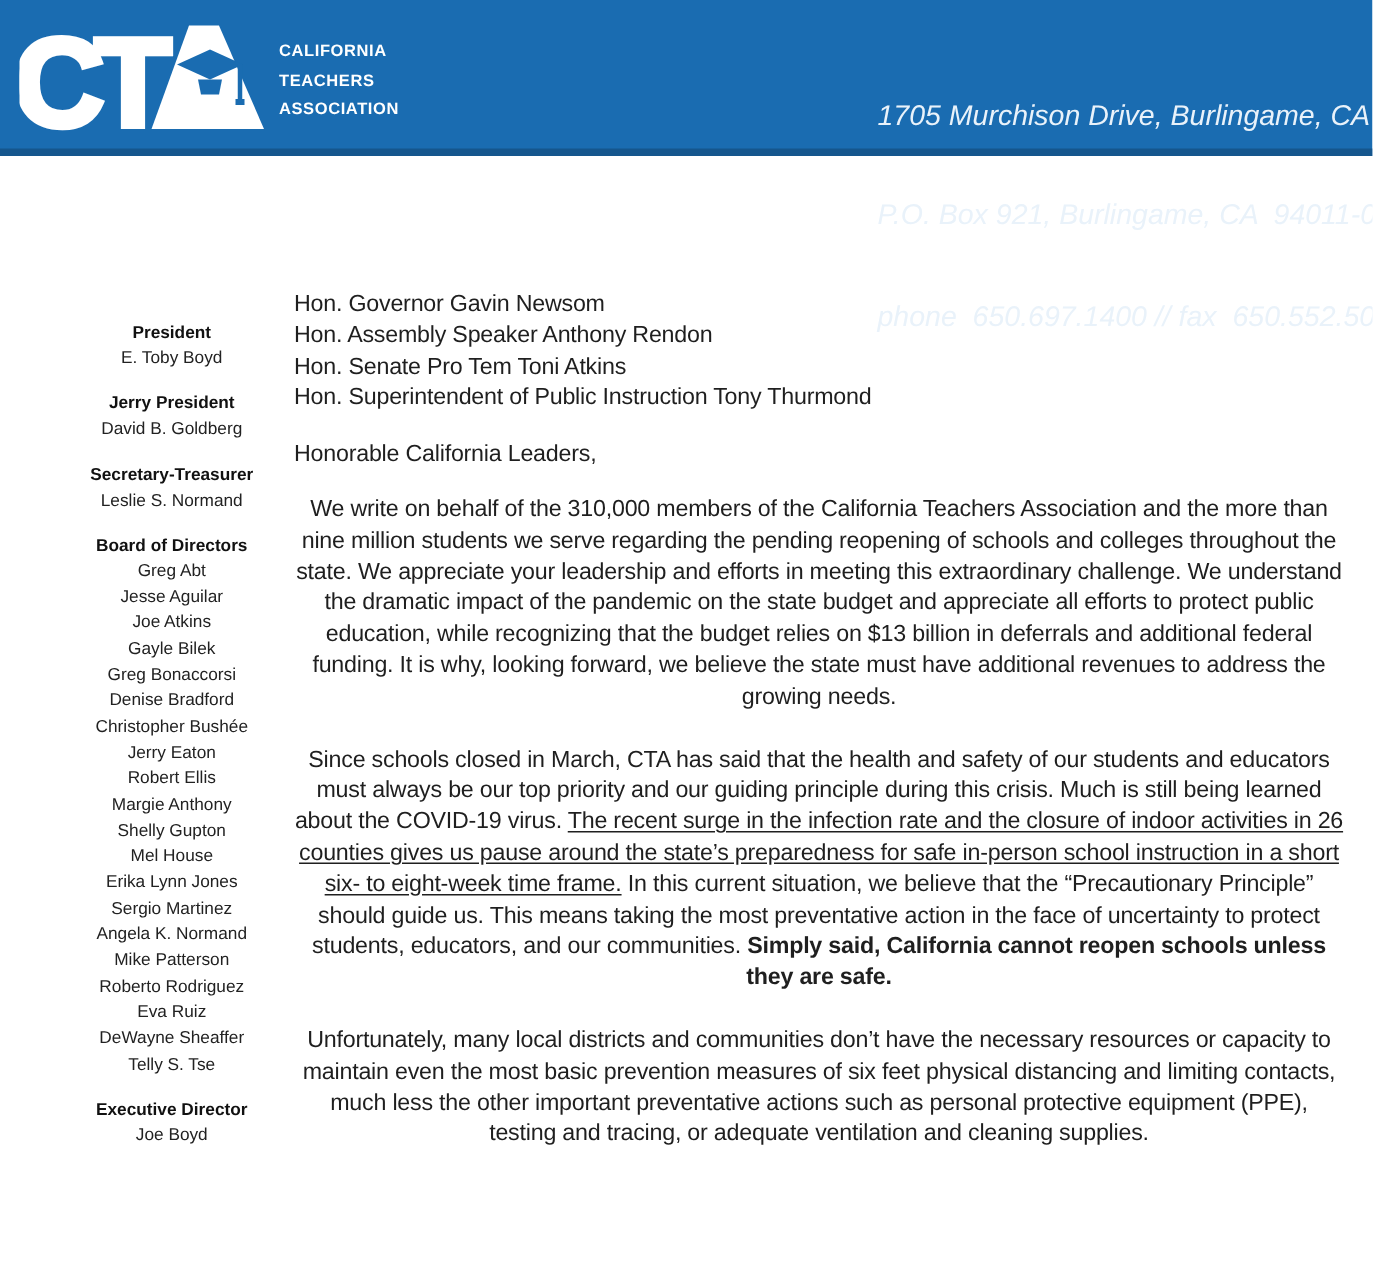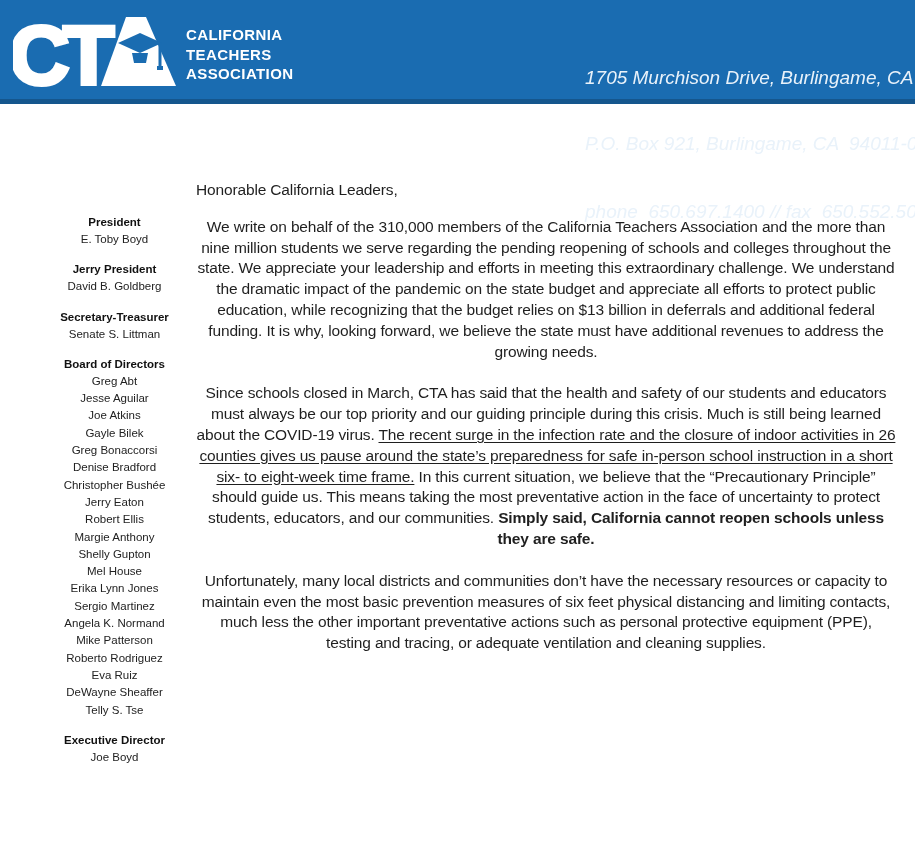--- a/index.html
+++ b/index.html
@@ -7,21 +7,21 @@
   body { font-family: "Liberation Sans", sans-serif; color: #212121; position: relative; }
 
   
   .letterhead {
     position: absolute; left: 0; top: 0; width: 915px; height: 104px;
     background: #1a6cb1; border-bottom: 5px solid #15568d;
   }
   .logo { position: absolute; left: 13px; top: 8px; }
   .org-name {
     position: absolute; left: 186px; top: 25px;
-    color: #ffffff; font-weight: bold; font-size: 15px; line-height: 19.5px;
+    color: #ffffff; font-weight: bold; font-size: 11px; line-height: 19.5px;
     letter-spacing: 0.4px;
   }
   .contact {
     position: absolute; left: 585px; top: 23px;
     color: #e9f2fa; font-size: 19px; line-height: 22px; white-space: pre; font-style: italic;
   }
   .contact .phone-line { margin-top: 2px; }
 
   
   .officers {
@@ -84,21 +84,21 @@
       <div class="officer-section">
         <div class="officer-title">President</div>
         <div class="officer-name">E. Toby Boyd</div>
       </div>
       <div class="officer-section">
         <div class="officer-title">Jerry President</div>
         <div class="officer-name">David B. Goldberg</div>
       </div>
       <div class="officer-section">
         <div class="officer-title">Secretary-Treasurer</div>
-        <div class="officer-name">Senate S. Littman</div>
+        <div class="officer-name">Leslie S. Normand</div>
       </div>
       <div class="officer-section">
         <div class="officer-title">Board of Directors</div>
         <div class="officer-name">Greg Abt</div>
         <div class="officer-name">Jesse Aguilar</div>
         <div class="officer-name">Joe Atkins</div>
         <div class="officer-name">Gayle Bilek</div>
         <div class="officer-name">Greg Bonaccorsi</div>
         <div class="officer-name">Denise Bradford</div>
         <div class="officer-name">Christopher Bushée</div>
@@ -116,20 +116,26 @@
         <div class="officer-name">DeWayne Sheaffer</div>
         <div class="officer-name">Telly S. Tse</div>
       </div>
       <div class="officer-section">
         <div class="officer-title">Executive Director</div>
         <div class="officer-name">Joe Boyd</div>
       </div>
     </aside>
 
   <main class="letter">
+    <div class="recipients">
+        <div class="recipient-line">Hon. Governor Gavin Newsom</div>
+        <div class="recipient-line">Hon. Assembly Speaker Anthony Rendon</div>
+        <div class="recipient-line">Hon. Senate Pro Tem Toni Atkins</div>
+        <div class="recipient-line">Hon. Superintendent of Public Instruction Tony Thurmond</div>
+      </div>
     <p class="salutation">Honorable California Leaders,</p>
     <div class="paragraphs">
         <p><span class="run-plain">We write on behalf of the 310,000 members of the California Teachers Association and the more than nine million students we serve regarding the pending reopening of schools and colleges throughout the state. We appreciate your leadership and efforts in meeting this extraordinary challenge. We understand the dramatic impact of the pandemic on the state budget and appreciate all efforts to protect public education, while recognizing that the budget relies on $13 billion in deferrals and additional federal funding. It is why, looking forward, we believe the state must have additional revenues to address the growing needs.</span></p>
         <p><span class="run-plain">Since schools closed in March, CTA has said that the health and safety of our students and educators must always be our top priority and our guiding principle during this crisis. Much is still being learned about the COVID-19 virus. </span><span class="run-underline">The recent surge in the infection rate and the closure of indoor activities in 26 counties gives us pause around the state’s preparedness for safe in-person school instruction in a short six- to eight-week time frame.</span><span class="run-plain"> In this current situation, we believe that the “Precautionary Principle” should guide us. This means taking the most preventative action in the face of uncertainty to protect students, educators, and our communities. </span><span class="run-bold">Simply said, California cannot reopen schools unless they are safe.</span></p>
         <p><span class="run-plain">Unfortunately, many local districts and communities don’t have the necessary resources or capacity to maintain even the most basic prevention measures of six feet physical distancing and limiting contacts, much less the other important preventative actions such as personal protective equipment (PPE), testing and tracing, or adequate ventilation and cleaning supplies.</span></p>
       </div>
   </main>
 
 </div>
 

